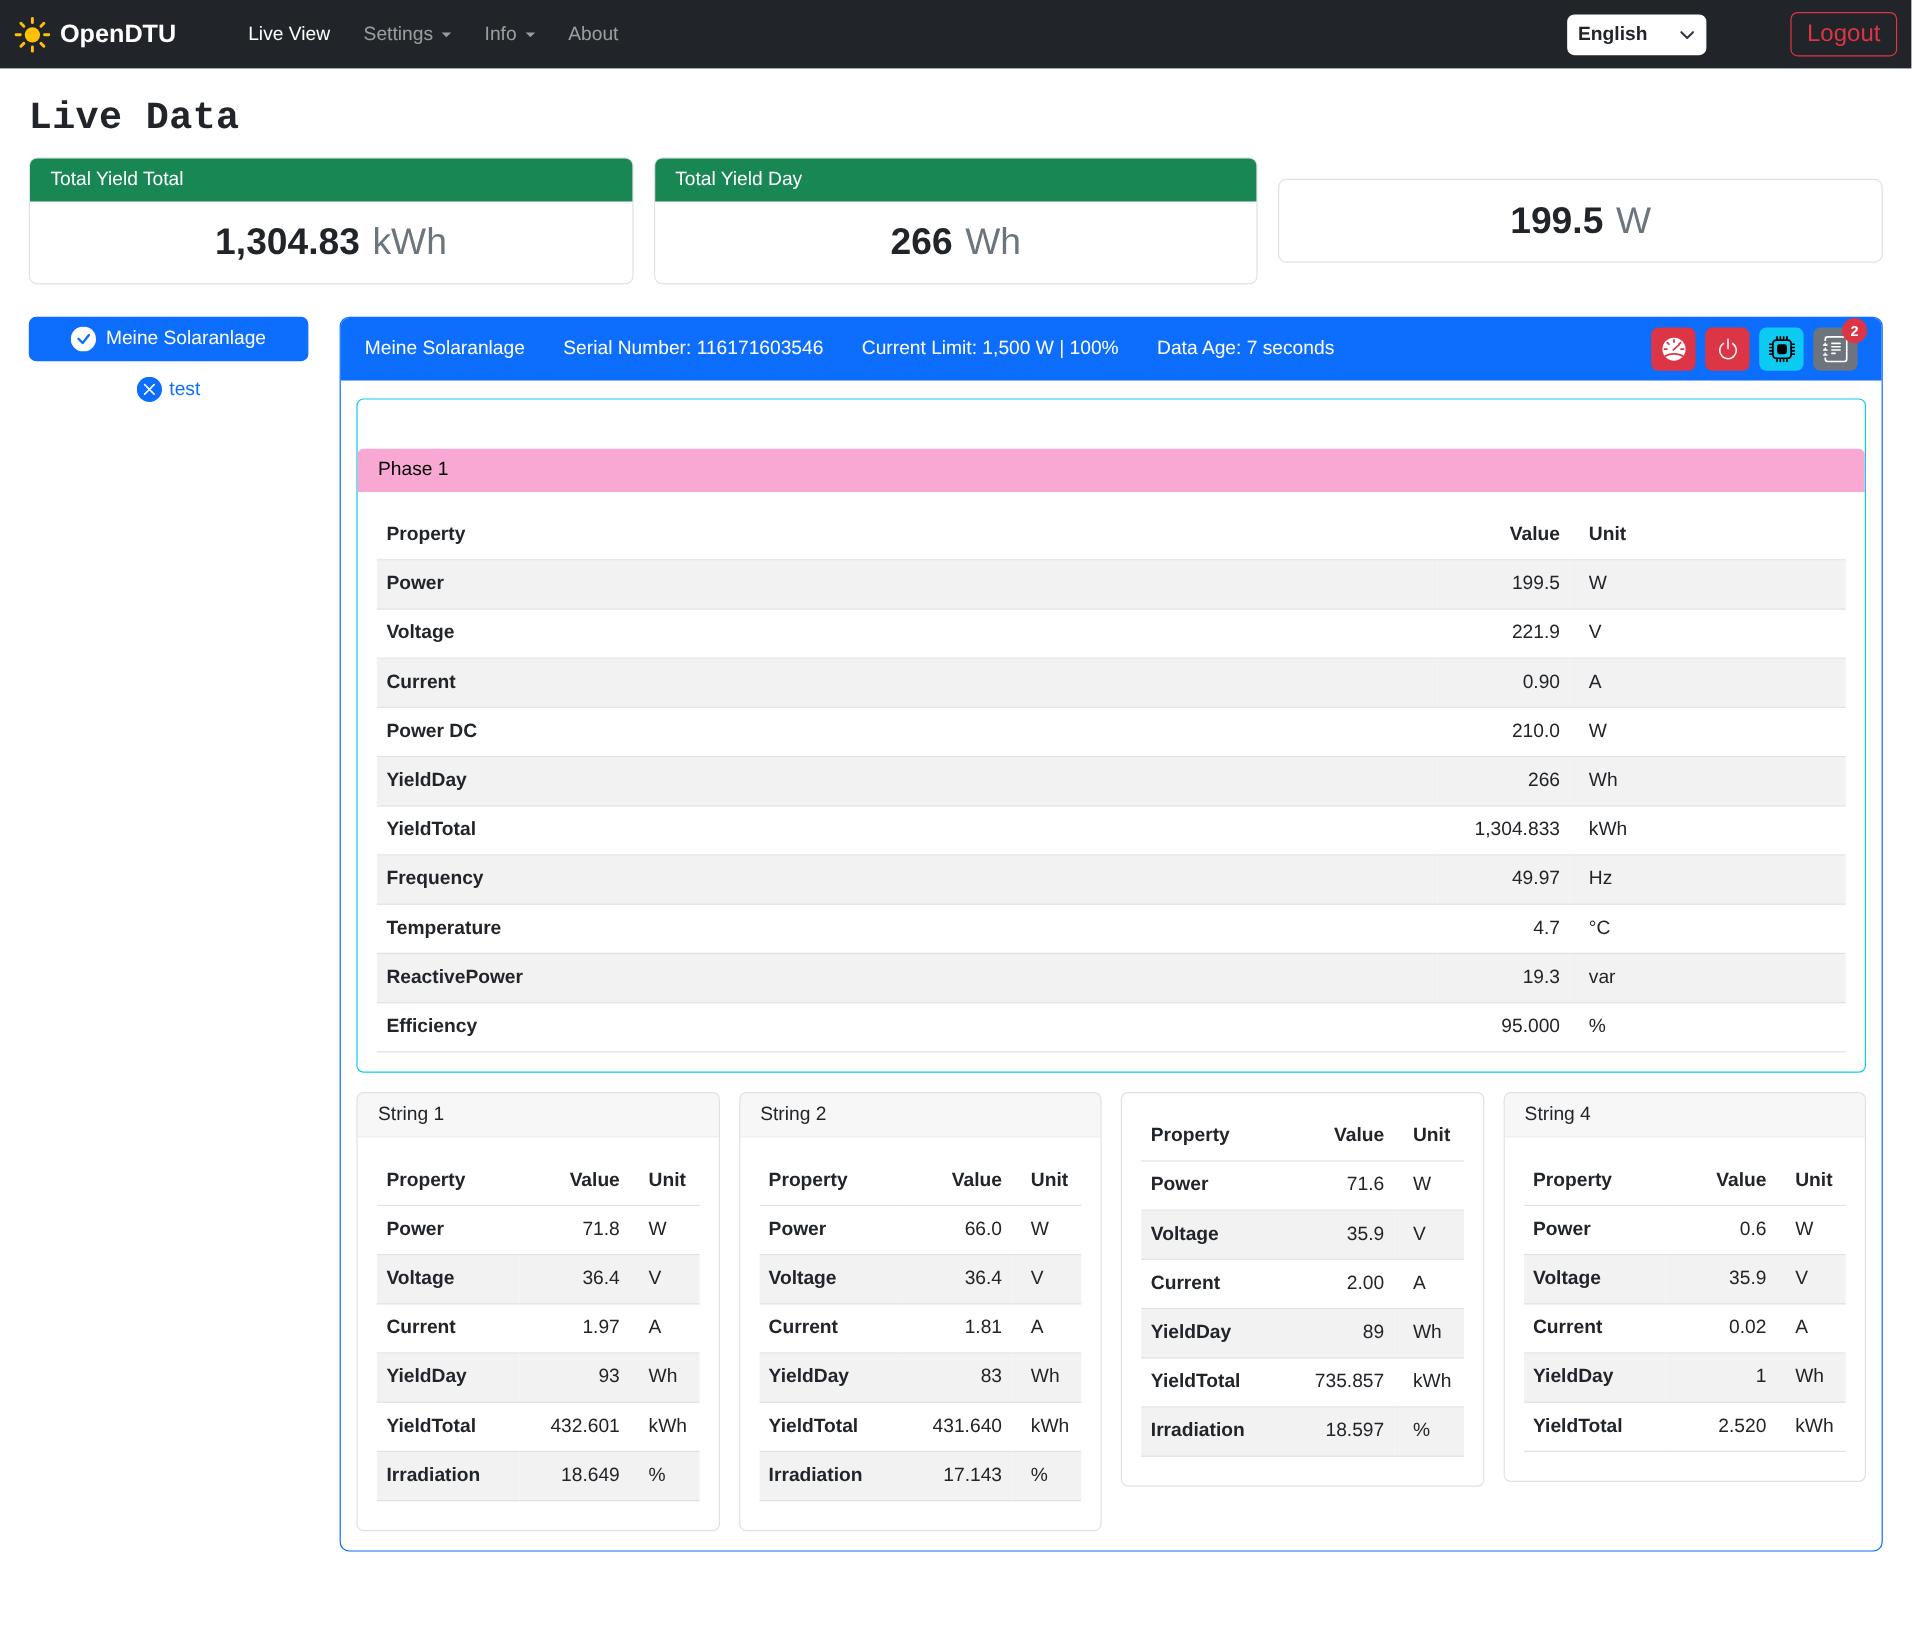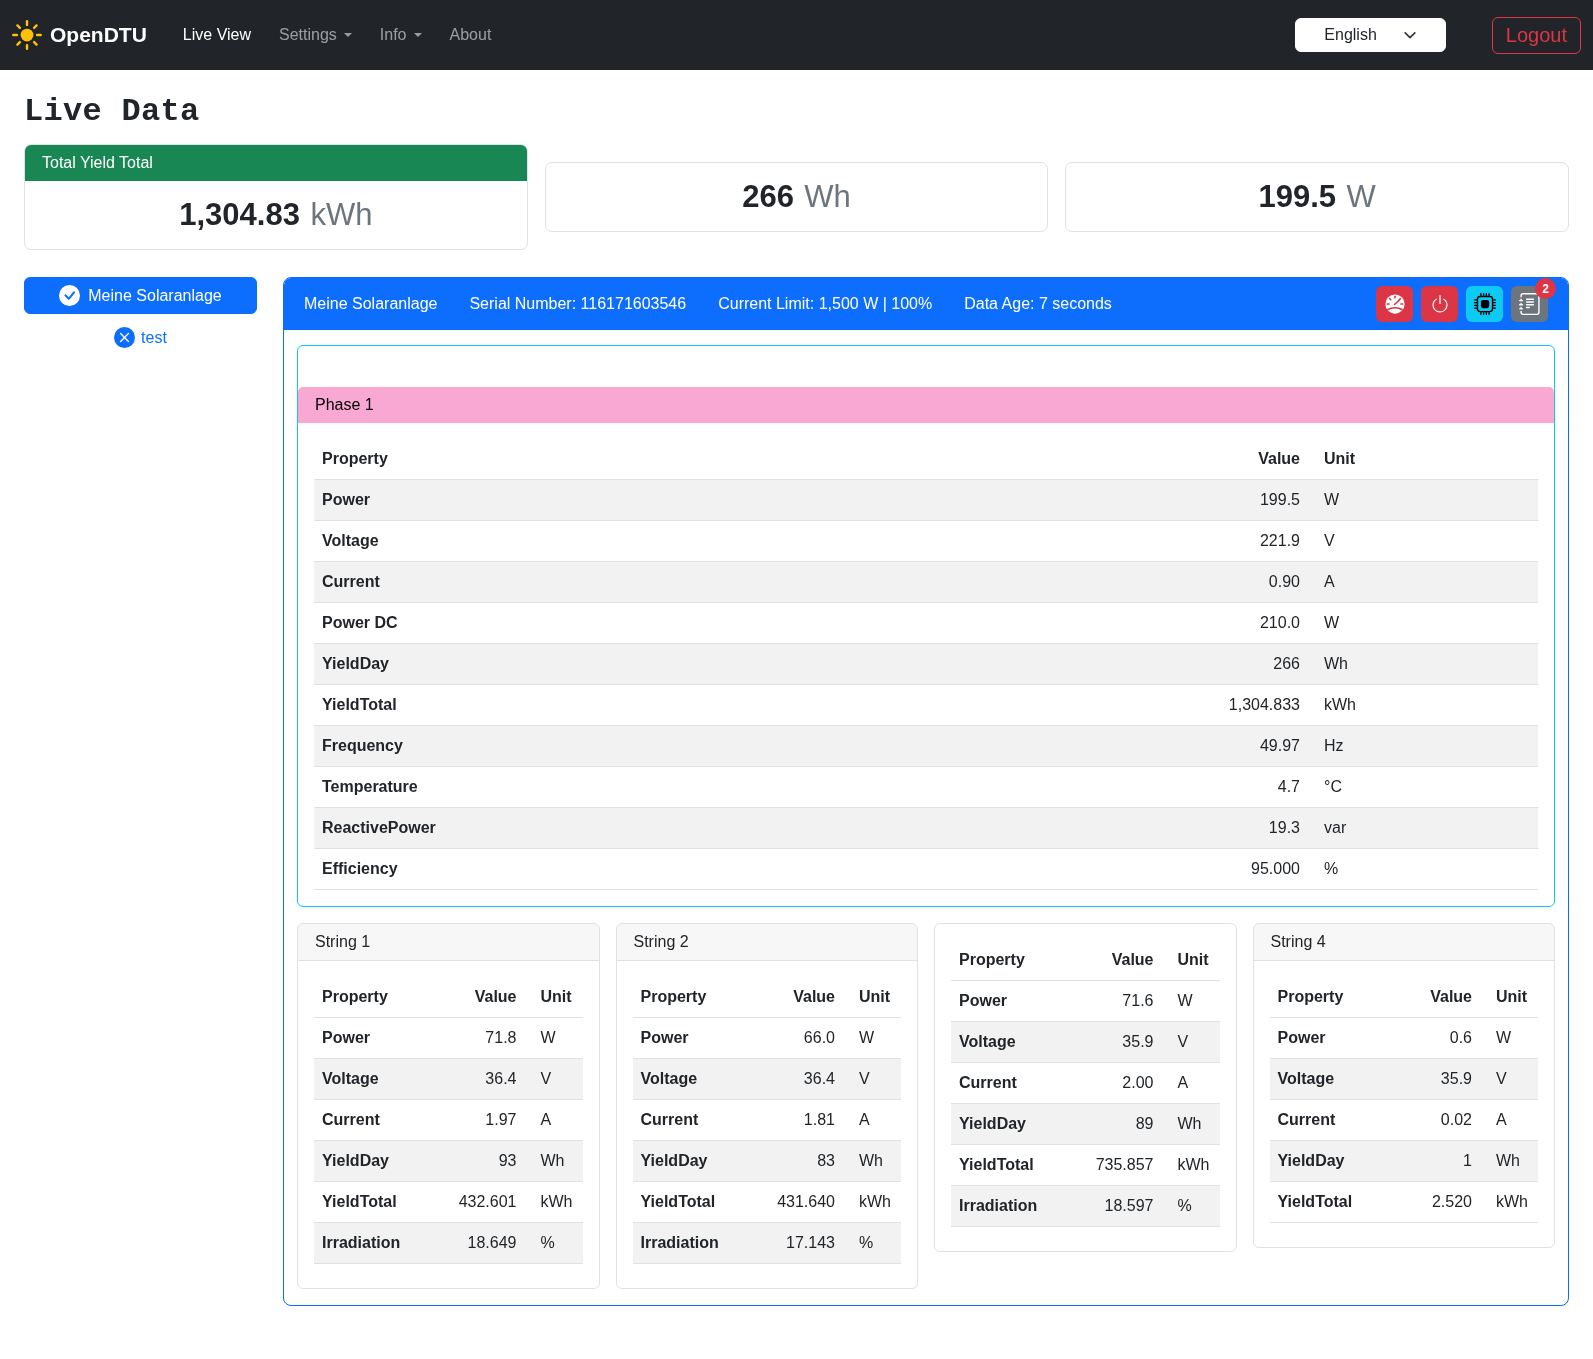--- a/index.html
+++ b/index.html
@@ -5,40 +5,41 @@
   * { box-sizing: border-box; margin: 0; padding: 0; }
   body {
     font-family: "Liberation Sans", "DejaVu Sans", sans-serif;
     background: #fff;
     color: #212529;
   }
   .page { width: 1593px; margin: 0 auto; background: #fff; }
 
   
   .navbar {
-    height: 70px; background: #212529; display: flex; align-items: center;
+    height: 57px; background: #212529; display: flex; align-items: center;
     padding: 0 12px;
+    gap: 24px;
   }
   .brand { display: flex; align-items: center; gap: 8px; color: #fff;
     font-size: 21px; font-weight: 600; margin-right: 22px; cursor: pointer; }
   .nav-links { display: flex; align-items: center; flex: 1; }
   .nav-link {
     color: rgba(255,255,255,.55); font-size: 16px; padding: 8px 14px;
     text-decoration: none; cursor: pointer; display: inline-flex; align-items: center;
   }
   .nav-link.active { color: #fff; }
   .caret {
     display: inline-block; margin-left: 7px;
     border-left: 4px solid transparent; border-right: 4px solid transparent;
     border-top: 4.5px solid currentColor; vertical-align: 2px;
   }
   .lang-select {
     background: #fff; color: #212529; border-radius: 6px; font-size: 16px;
-    padding: 7px 28px; display: flex; align-items: center; gap: 26px;
-    margin-right: 14px; cursor: pointer; border: 1px solid #fff;
+    padding: 7px 8px; display: flex; align-items: center; gap: 26px;
+    margin-right: 14px; cursor: pointer; border: 1px solid #fff; font-weight: bold;
   }
   .logout-btn {
     background: transparent; border: 1px solid #dc3545; color: #dc3545;
     font-size: 20px; border-radius: 6px; padding: 6px 13px; cursor: pointer;
     font-family: inherit;
     margin-left: 32px;
   }
 
   
   .container { padding: 0 24px; }
@@ -178,20 +179,21 @@
 
     <div class="summary-row">
       <div class="summary-card">
         <div class="card-header">Total Yield Total</div>
         <div class="card-body">
           <span class="summary-value">1,304.83</span>
           <span class="summary-unit">kWh</span>
         </div>
       </div>
       <div class="summary-card">
+        <div class="card-header">Total Yield Day</div>
         <div class="card-body">
           <span class="summary-value">266</span>
           <span class="summary-unit">Wh</span>
         </div>
       </div>
       <div class="summary-card">
         <div class="card-body">
           <span class="summary-value">199.5</span>
           <span class="summary-unit">W</span>
         </div>

